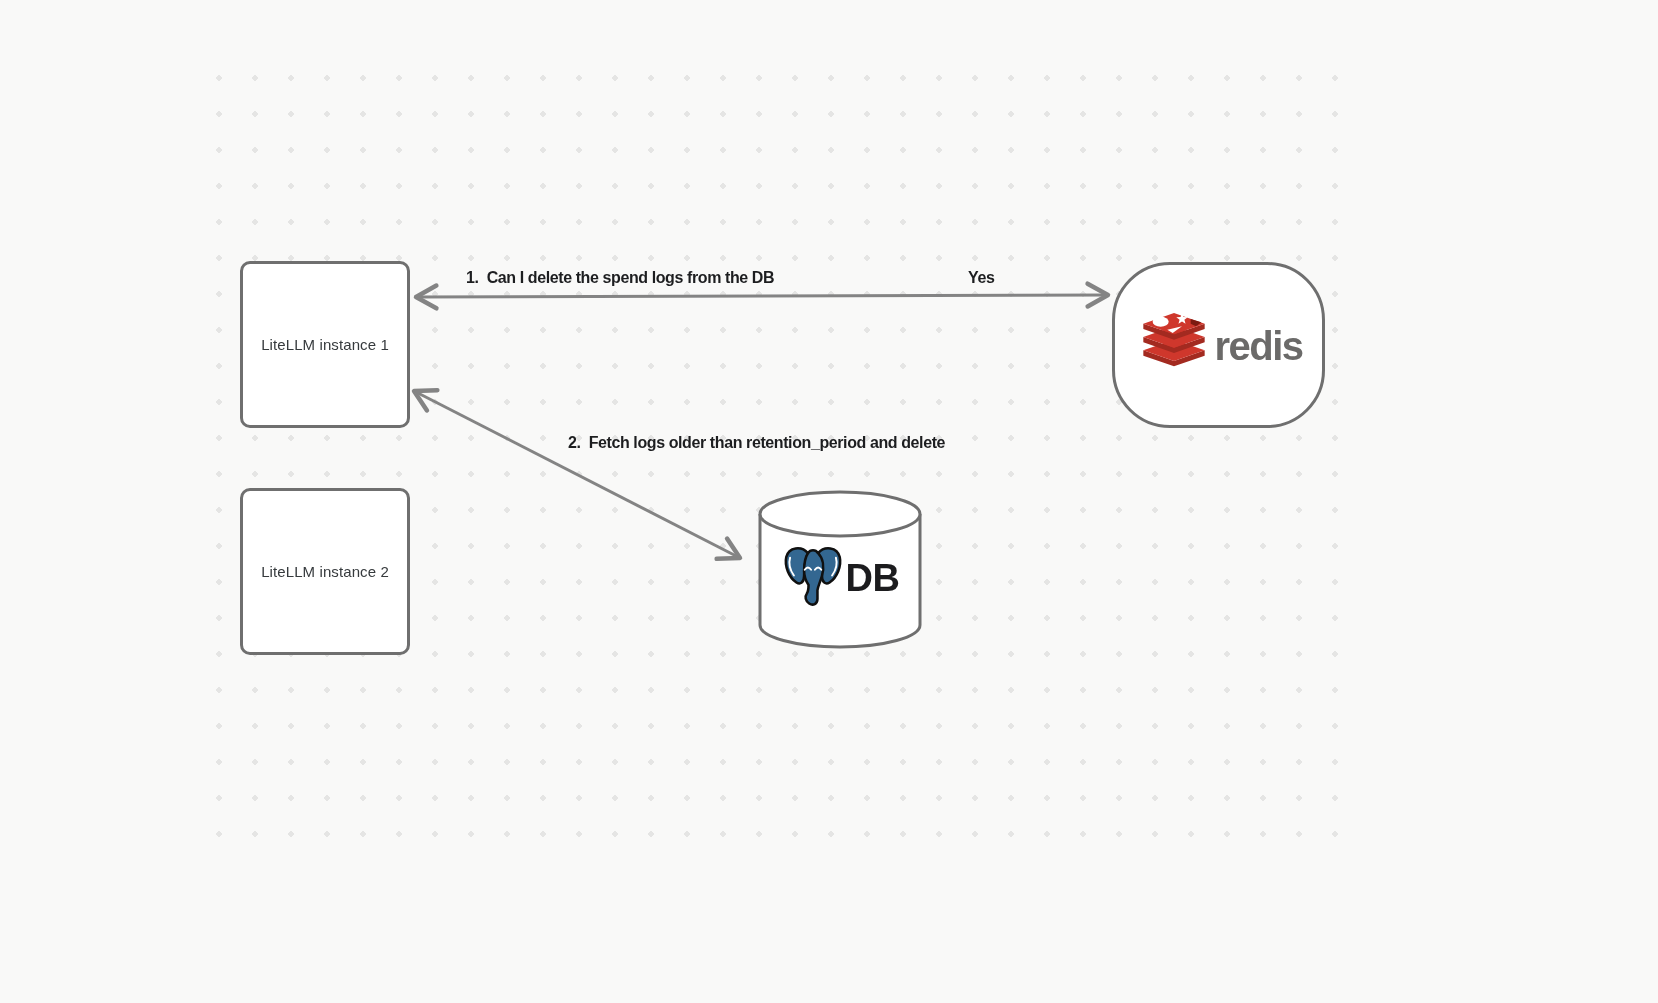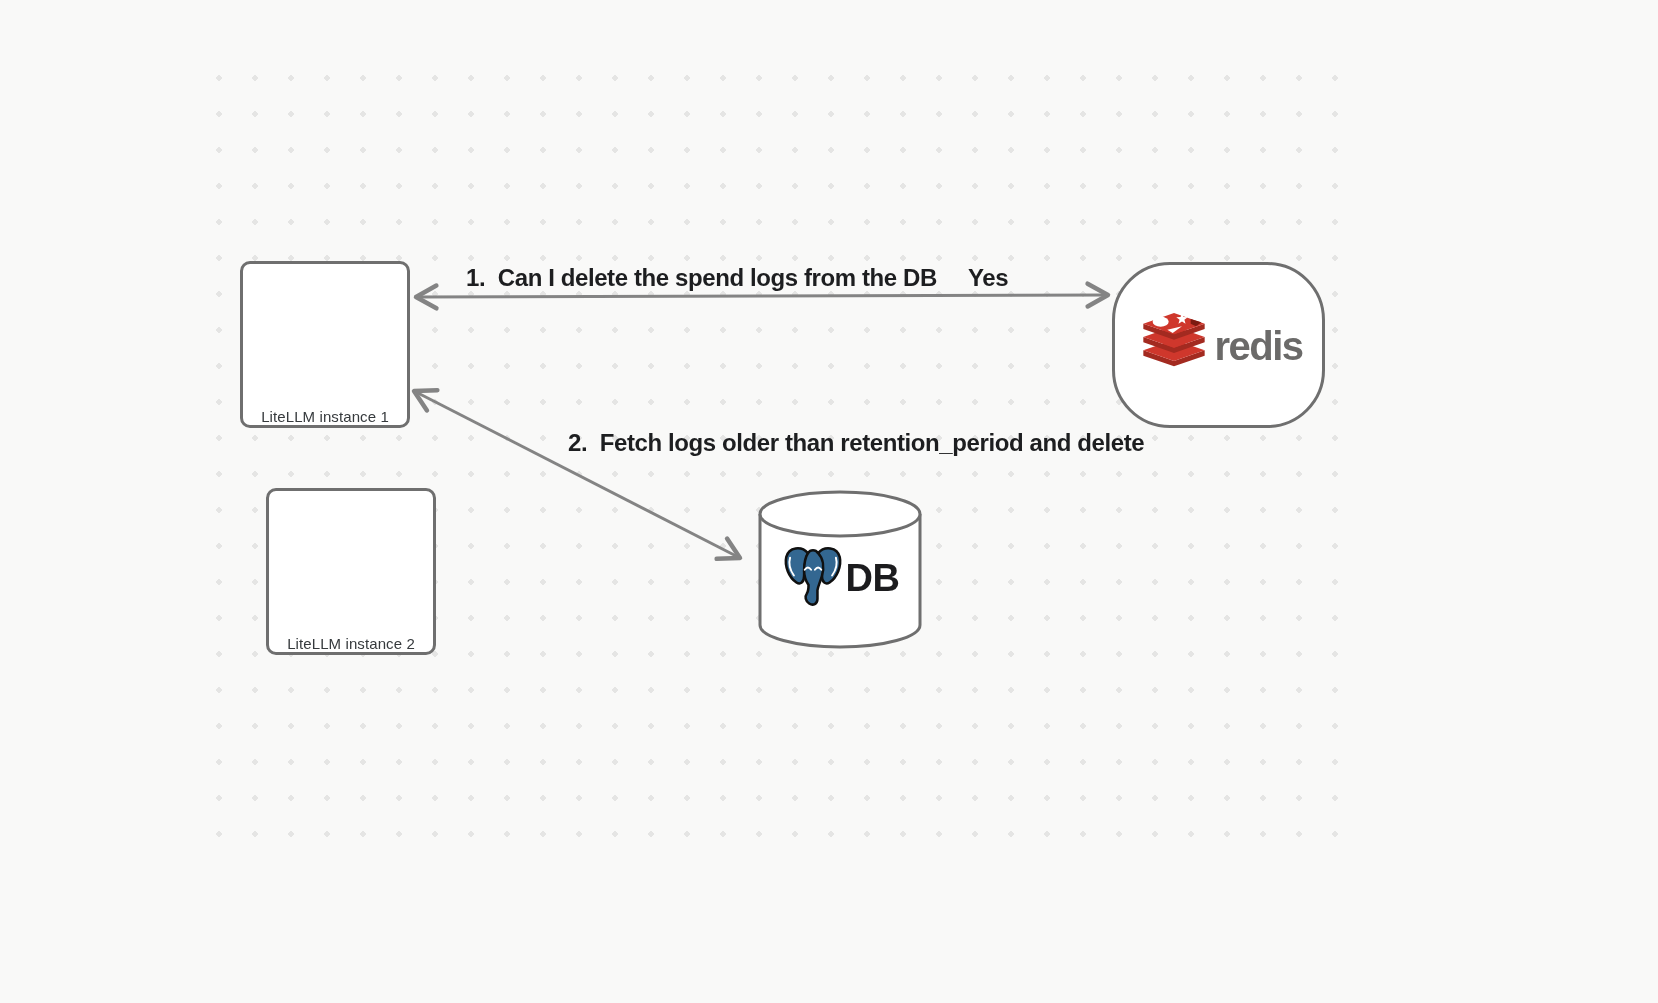--- a/index.html
+++ b/index.html
@@ -26,29 +26,29 @@
     pointer-events: none;
   }
   .node-box {
     position: absolute;
     left: 240px;
     width: 170px; height: 167px;
     box-sizing: border-box;
     background: #ffffff;
     border: 3px solid #6f6f6f;
     border-radius: 10px;
-    display: flex; align-items: flex-end; justify-content: center;
+    display: flex; align-items: center; justify-content: center;
   }
   .node-box .node-label {
     font-size: 15px;
     color: #363a3d;
     letter-spacing: 0.1px;
   }
   #box-1 { top: 261px; }
-  #box-2 { top: 488px; margin-left: 26px; }
+  #box-2 { top: 488px; }
   #box-3 { top: 714px; }
 
   .redis-node {
     position: absolute;
     left: 1112px; top: 262px;
     width: 213px; height: 166px;
     box-sizing: border-box;
     background: #ffffff;
     border: 3.5px solid #6f6f6f;
     border-radius: 58px;
@@ -77,21 +77,21 @@
   }
   .db-label {
     font-size: 38px;
     font-weight: 600;
     color: #1c1c1e;
     letter-spacing: -0.5px;
     text-align: right;
   }
   .arrow-label {
     position: absolute;
-    font-size: 24px;
+    font-size: 16px;
     font-weight: bold;
     letter-spacing: -0.4px;
     color: #1d1e20;
     white-space: pre;
     line-height: 24px;
   }
   #arrow-label-1 { left: 466px; top: 266px; }
   #arrow-label-yes { left: 968px; top: 266px; }
   #arrow-label-2 { left: 568px; top: 431px; }
 </style>

